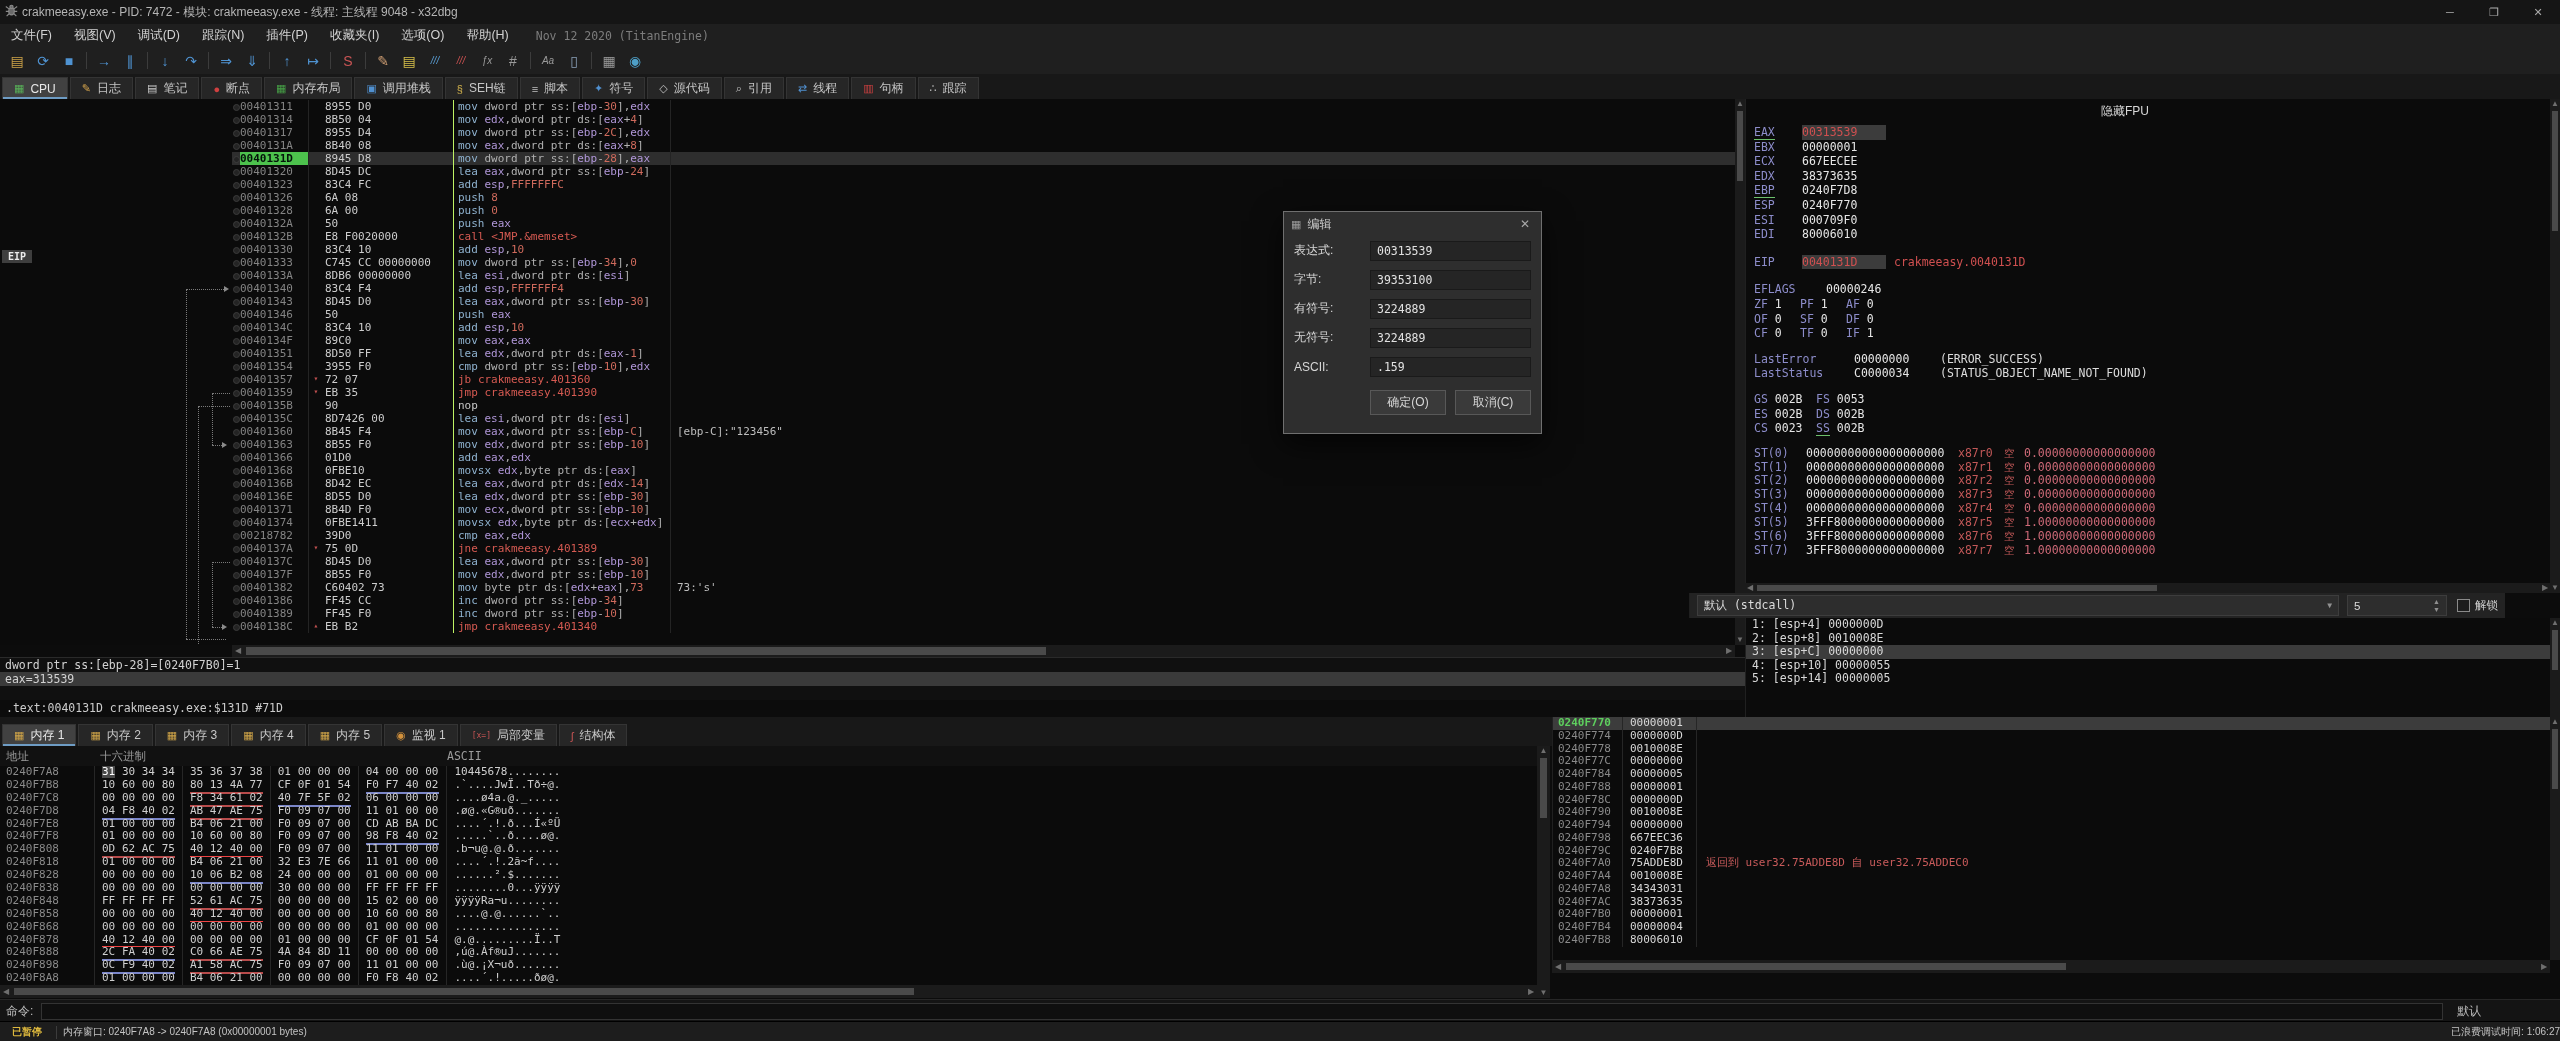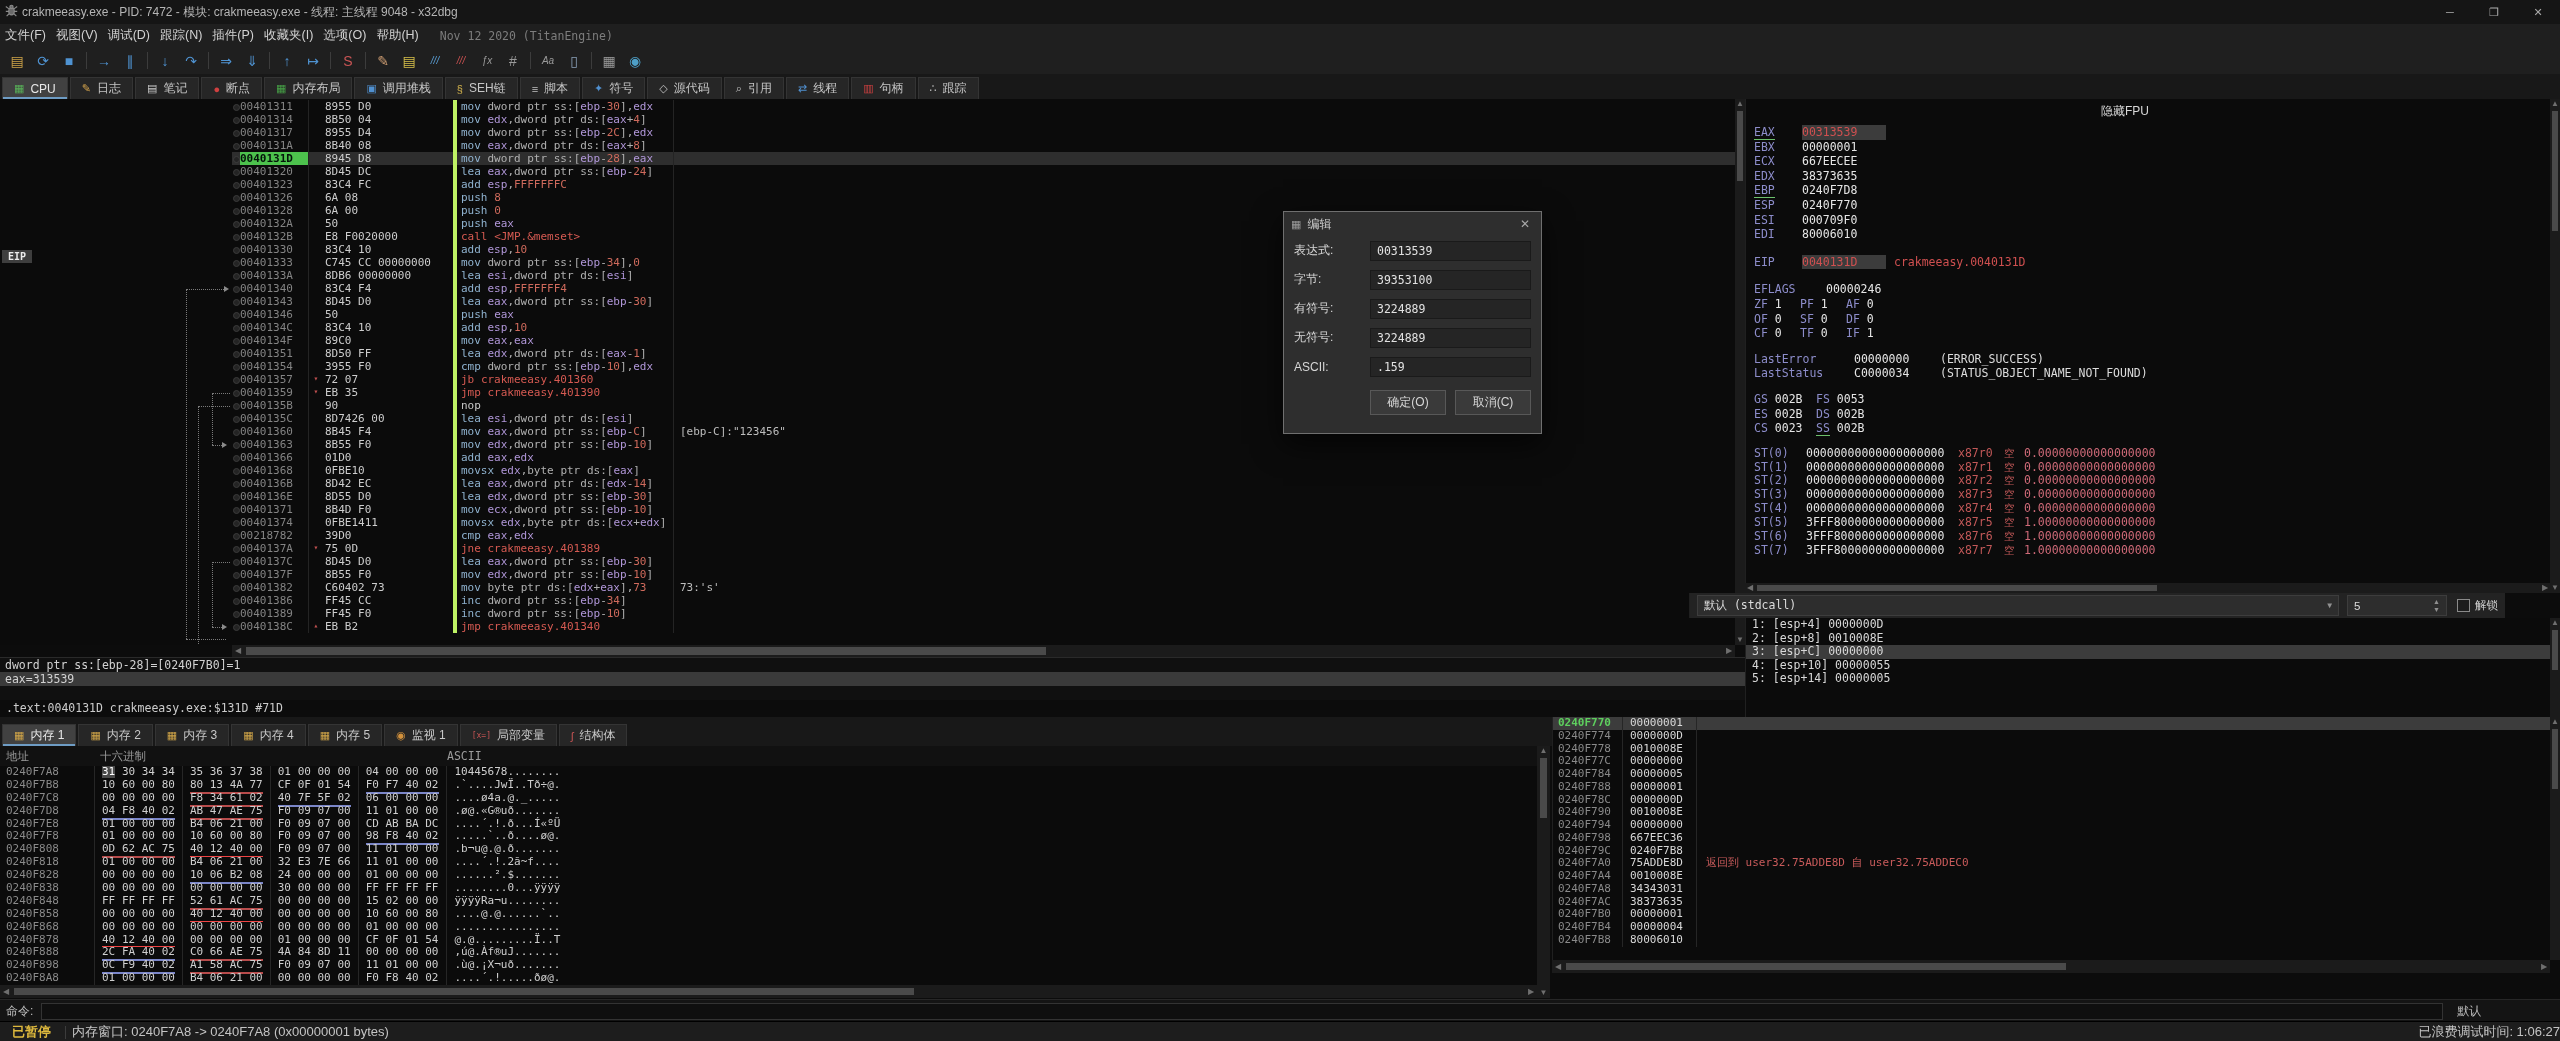--- a/index.html
+++ b/index.html
@@ -5,42 +5,42 @@
   html,body{margin:0;padding:0;width:2560px;height:1041px;background:#0c0c0c;overflow:hidden;
     font-family:"Liberation Sans",sans-serif;color:#c8c8c8;}
   .abs{position:absolute;}
   
   .titlebar{left:0;top:0;width:2560px;height:24px;background:#151515;display:flex;align-items:center;font-size:12px;color:#b5b5b5;}
   .title-icon{width:22px;text-align:center;color:#8a8a8a;font-size:12px;}
   .win-controls{margin-left:auto;display:flex;height:24px;}
   .win-btn{width:44px;display:flex;align-items:center;justify-content:center;color:#ababab;font-size:11px;}
   
   .menubar{left:0;top:24px;width:2560px;height:23px;background:#1f1f1f;display:flex;align-items:center;font-size:12.5px;color:#d2d2d2;}
-  .menu-item{padding:3px 5px;}
+  .menu-item{padding:3px 11px;}
   .build-info{color:#7d7d7d;font-family:"DejaVu Sans Mono",monospace;font-size:11.5px;margin-left:16px;}
   
   .toolbar{left:0;top:47px;width:2560px;height:27px;background:#1f1f1f;border-bottom:1px solid #101010;display:flex;align-items:center;padding-left:4px;}
   .tb-icon{width:26px;text-align:center;font-size:14px;line-height:20px;}
   .tb-sep{width:1px;height:17px;background:#3c3c3c;margin:0 4px;}
   
   .tabbar{left:0;top:74px;width:2560px;height:25px;background:#181818;display:flex;align-items:flex-end;padding-left:2px;font-size:12px;color:#c6c6c6;}
   .tab{height:21px;display:flex;align-items:center;padding:0 11px;background:#262626;border:1px solid #343434;border-bottom:none;margin-right:2px;white-space:nowrap;}
   .tab.active{background:#414141;box-shadow:inset 0 -2px 0 #6e9cc4;color:#e8e8e8;}
   .ticon{margin-right:6px;font-size:11px;}
   
   .cpu{left:0;top:99px;width:1735px;height:546px;background:#0b0b0b;overflow:hidden;}
   .dis-rows{position:absolute;left:232px;top:1px;right:0;}
   .drow{display:flex;height:13px;line-height:13px;font-family:"DejaVu Sans Mono",monospace;font-size:11px;white-space:pre;}
   .drow.hl{background:#2e2e2e;}
   .bpd{width:8px;position:relative;}
   .bpd::before{content:"";position:absolute;left:1px;top:4px;width:5px;height:5px;border-radius:50%;background:#242424;border:1px solid #3c3c3c;}
   .da{width:68px;color:#848484;border-right:1px solid #242424;}
   .da.eip{background:#4dc24d;color:#04140a;font-weight:bold;}
   .jm{width:14px;color:#c05050;font-size:8px;text-align:center;line-height:12px;}
-  .db{width:128px;padding-left:2px;border-right:4px solid #bef264;color:#cdcdcd;}
+  .db{width:128px;padding-left:2px;border-right:1px solid #bef264;color:#cdcdcd;}
   .di{width:212px;padding-left:4px;border-right:1px solid #242424;}
   .dc{padding-left:6px;color:#bdbdbd;}
   .mn{color:#8fb2cf;} .mn-j{color:#d65a52;} .mn-n{color:#c8c8c8;}
   .op-r{color:#b197d9;} .op-n{color:#cf6a5c;} .op-p{color:#b0b0b0;} .op-k{color:#b0b0b0;} .op-j{color:#d65a52;}
   .eip-badge{left:2px;top:151px;width:30px;height:13px;background:#3e3e3e;color:#ececec;font-size:10px;font-weight:bold;
     display:flex;align-items:center;justify-content:center;font-family:"DejaVu Sans Mono",monospace;}
   .jline{position:absolute;border-left:1px dotted #7a7a7a;width:0;}
   .jstub{position:absolute;border-top:1px dotted #7a7a7a;height:0;}
   .jarrow{position:absolute;width:0;height:0;border-top:3px solid transparent;border-bottom:3px solid transparent;border-left:5px solid #8a8a8a;}
   
@@ -107,21 +107,21 @@
   .srow.sel{background:#3c3c3c;}
   .saddr{width:64px;padding-left:5px;color:#8a8a8a;}
   .saddr.green{color:#5ecf5e;font-weight:bold;}
   .sval{width:66px;padding-left:7px;border-left:1px solid #262626;color:#d8d8d8;}
   .scm{padding-left:9px;border-left:1px solid #262626;color:#c95b5b;}
   
   .cmdrow{left:0;top:999px;width:2560px;height:22px;background:#141414;border-top:1px solid #272727;display:flex;align-items:center;font-size:12px;}
   .cmdlabel{margin-left:6px;color:#bdbdbd;}
   .cmdinput{margin-left:8px;width:2400px;height:15px;background:#0f0f0f;border:1px solid #333333;}
   .cmdprofile{margin-left:14px;color:#bdbdbd;}
-  .statusbar{left:0;top:1021px;width:2560px;height:20px;background:#1d1d1d;border-top:1px solid #000;display:flex;align-items:center;font-size:13px;color:#c4c4c4;}
+  .statusbar{left:0;top:1021px;width:2560px;height:20px;background:#1d1d1d;border-top:1px solid #000;display:flex;align-items:center;font-size:10px;color:#c4c4c4;}
   .st-state{margin-left:4px;color:#ddb83d;font-weight:bold;padding:0 8px;}
   .st-sep{width:1px;height:13px;background:#3c3c3c;margin:0 6px;}
   .st-right{margin-left:auto;margin-right:0;color:#c4c4c4;}
   
   .dialog{left:1283px;top:211px;width:257px;height:221px;background:#2e2e2e;border:1px solid #6f6f6f;
     box-shadow:0 10px 28px rgba(0,0,0,.65);z-index:50;font-size:12px;color:#d6d6d6;}
   .dlg-title{height:24px;display:flex;align-items:center;padding:0 7px;color:#cfcfcf;}
   .dlg-ticon{color:#9a9a9a;margin-right:6px;font-size:11px;}
   .dlg-close{margin-left:auto;color:#a8a8a8;font-size:12px;width:18px;text-align:center;}
   .dlg-row{display:flex;align-items:center;height:29px;padding:0 10px;}

